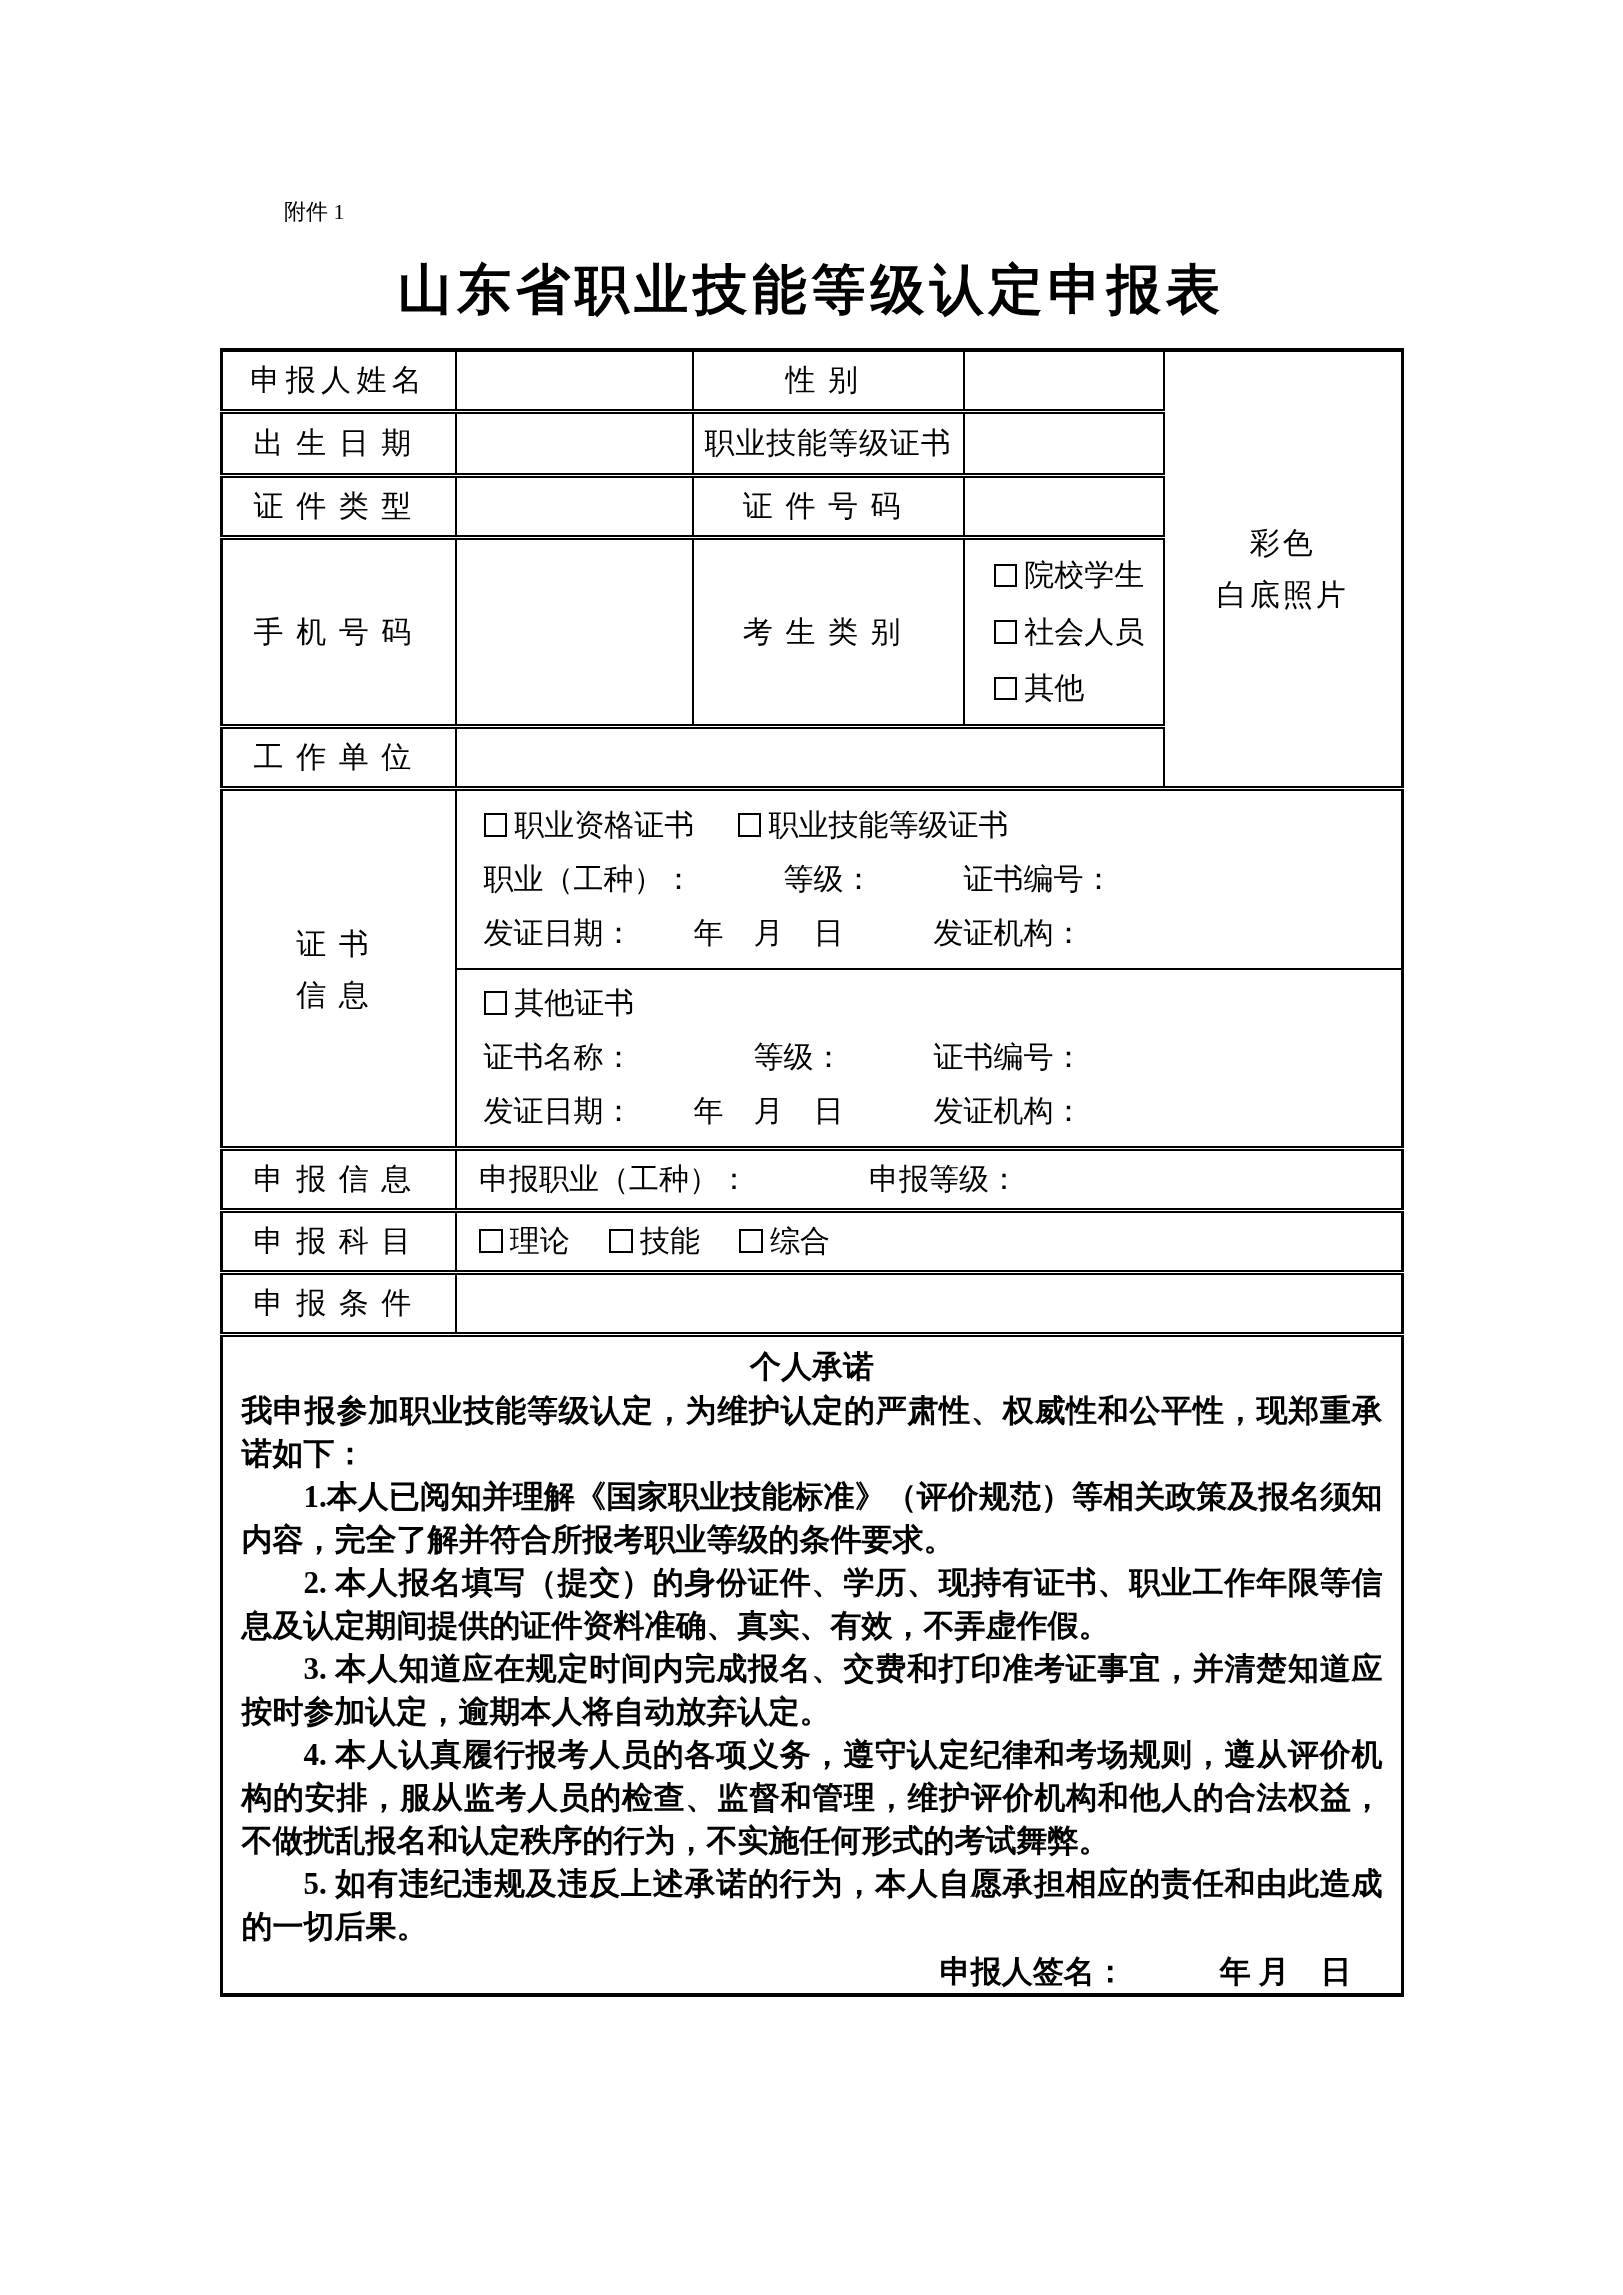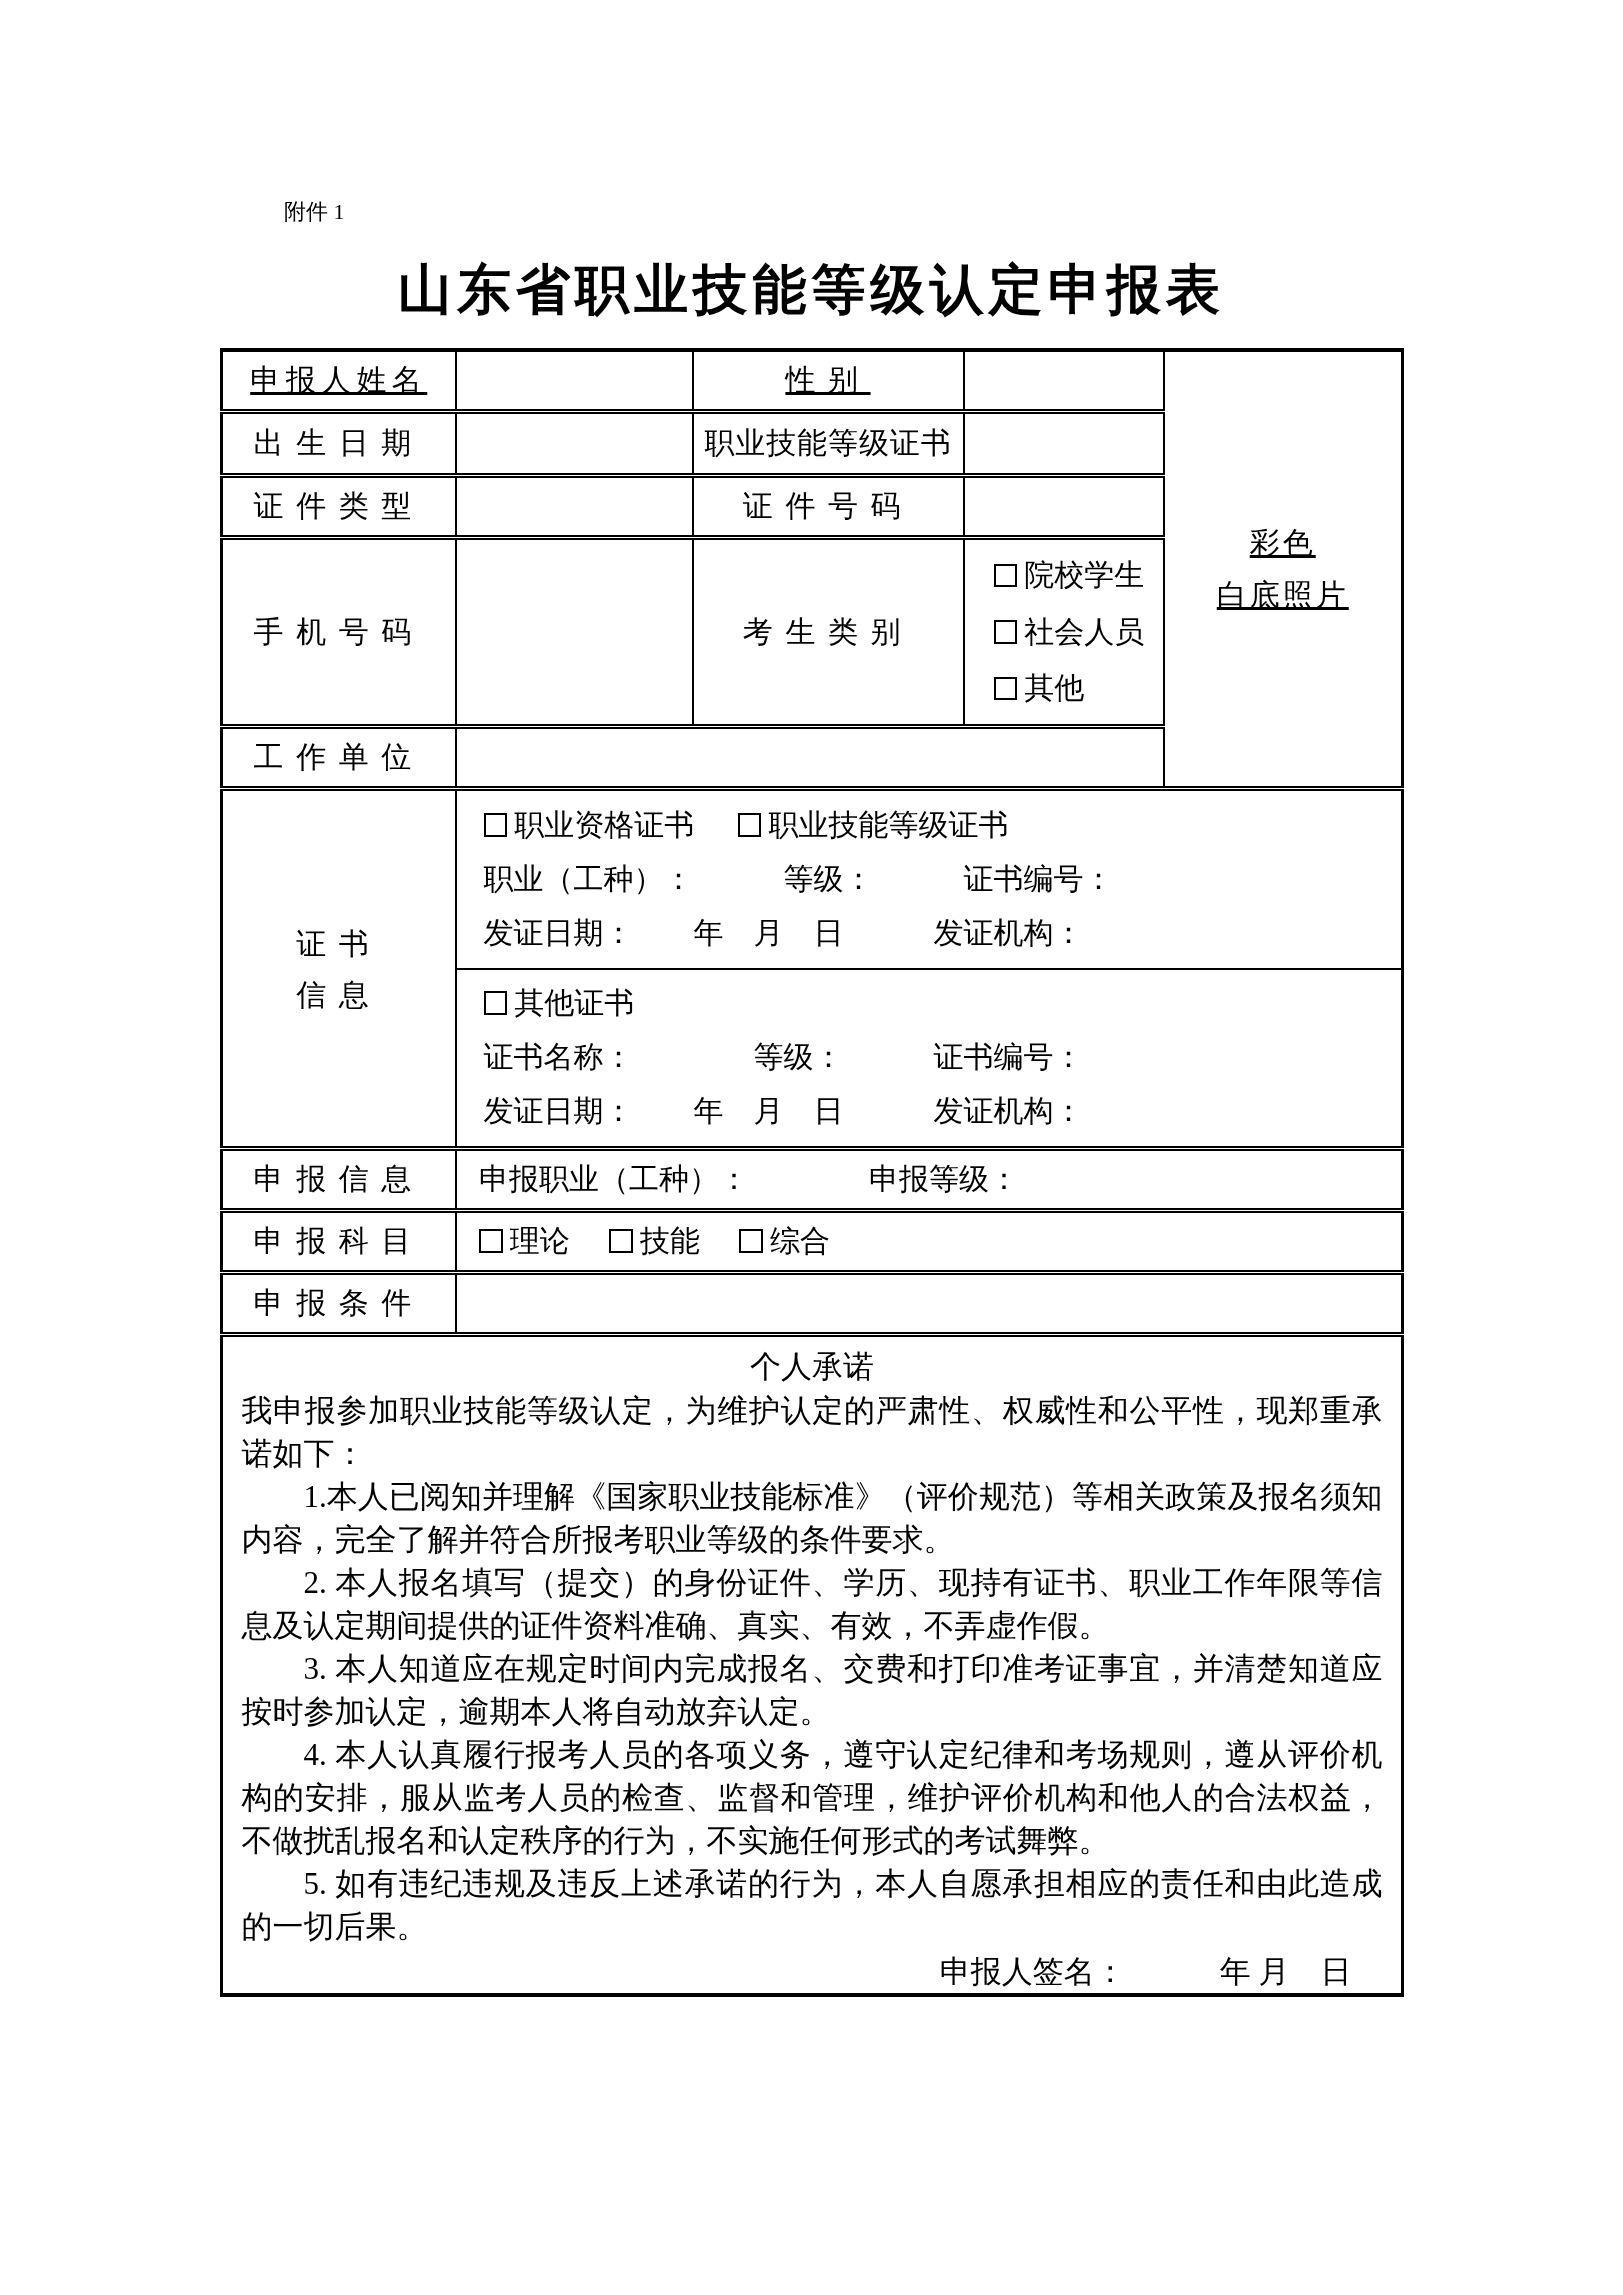--- a/index.html
+++ b/index.html
@@ -39,33 +39,33 @@
     border-right: 2px solid #000;
     border-top: 5.1px double #000;
     border-bottom: 5.1px double #000;
     font-size: 30px;
     text-align: center;
     vertical-align: middle;
     padding: 0;
     overflow: hidden;
   }
   
-  .et { border-top: 4.1px solid #000; text-decoration: underline; }
+  .et { border-top: 4.1px solid #000; }
   .eb { border-bottom: 4.6px solid #000; }
   .el { border-left: 3.1px solid #000; }
   .er { border-right: 3.1px solid #000; margin-left: 12px; }
   
   .tt { border-top: 2px solid #000; }
   .tb { border-bottom: 2px solid #000; }
 
   tr.r-s  { height: 62px; }
   tr.r2   { height: 64px; }
   tr.r4   { height: 167px; }
   tr.r-c  { height: 166px; }
-  tr.r11  { height: 640px; }
+  tr.r11  { height: 640px; font-weight: bold; }
 
   .lab   { letter-spacing: 0.42em; }
   .lab5  { letter-spacing: 0.18em; }
   .lab7  { letter-spacing: 0.03em; }
 
   .photo-cell { vertical-align: middle; }
   .photo-cell div { line-height: 1.75; letter-spacing: 0.1em; }
 
   .cert-label div { line-height: 1.7; letter-spacing: 0.42em; }
 

